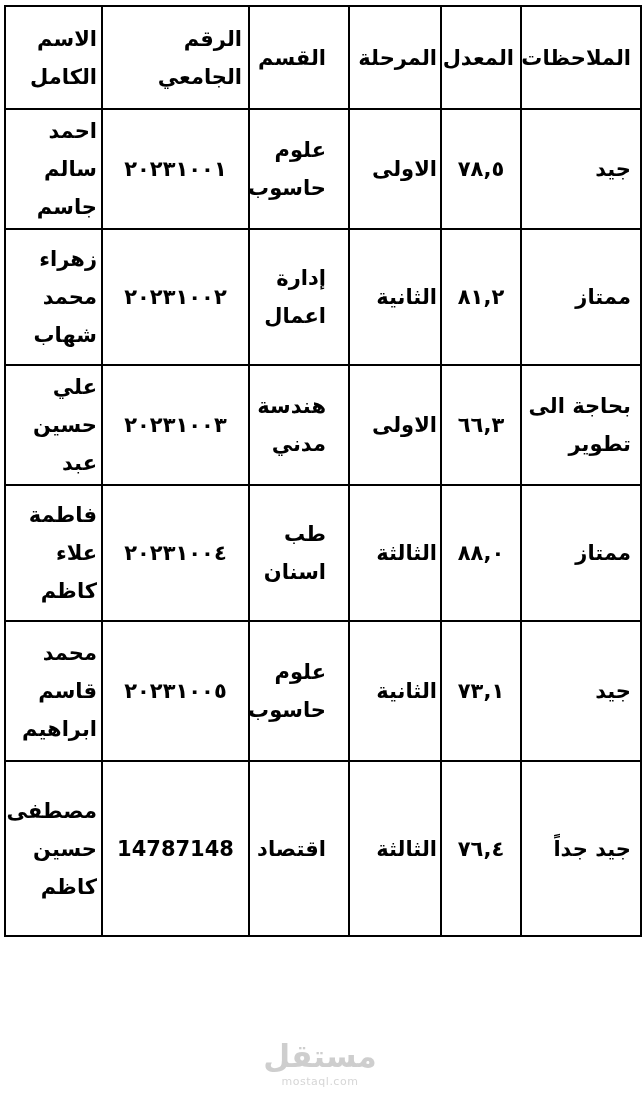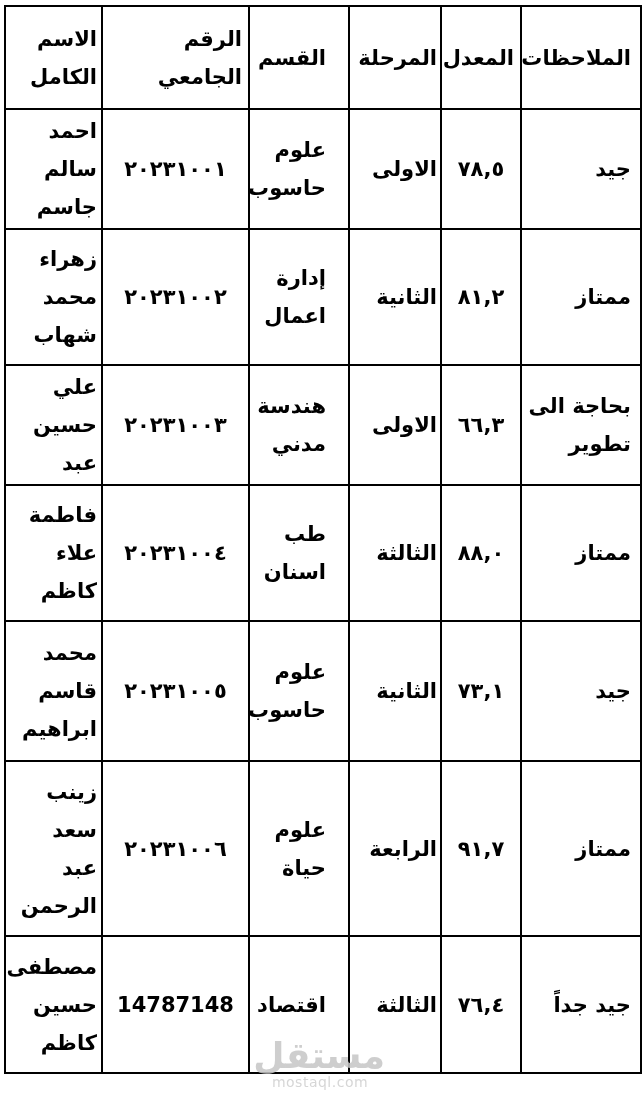--- a/index.html
+++ b/index.html
@@ -67,27 +67,27 @@
     position: absolute;
     left: 255px;
     top: 1038px;
     width: 130px;
     text-align: center;
     pointer-events: none;
     opacity: 0.85;
   }
   .wm-brand {
     direction: rtl;
-    font-size: 36px;
+    font-size: 31px;
     font-weight: bold;
     color: #c6c6c6;
     line-height: 36px;
   }
   .wm-domain {
-    font-size: 14px;
+    font-size: 11px;
     color: #cfcfcf;
     letter-spacing: 0.5px;
     line-height: 16px;
   }
 </style>
 </head>
 <body>
 
 <div class="page">
 
@@ -162,32 +162,20 @@
 قاسم
 ابراهيم</td>
         <td class="c-number">٢٠٢٣١٠٠٥</td>
         <td class="c-dept">علوم
 حاسوب</td>
         <td class="c-stage">الثانية</td>
         <td class="c-avg">٧٣,١</td>
         <td class="c-notes">جيد</td>
       </tr>
       <tr>
-        <td class="c-name">زينب
-سعد
-عبد
-الرحمن</td>
-        <td class="c-number">٢٠٢٣١٠٠٦</td>
-        <td class="c-dept">علوم
-حياة</td>
-        <td class="c-stage">الرابعة</td>
-        <td class="c-avg">٩١,٧</td>
-        <td class="c-notes">ممتاز</td>
-      </tr>
-      <tr>
         <td class="c-name">مصطفى
 حسين
 كاظم</td>
         <td class="c-number">14787148</td>
         <td class="c-dept">اقتصاد</td>
         <td class="c-stage">الثالثة</td>
         <td class="c-avg">٧٦,٤</td>
         <td class="c-notes">جيد جداً</td>
       </tr>
     </tbody>

